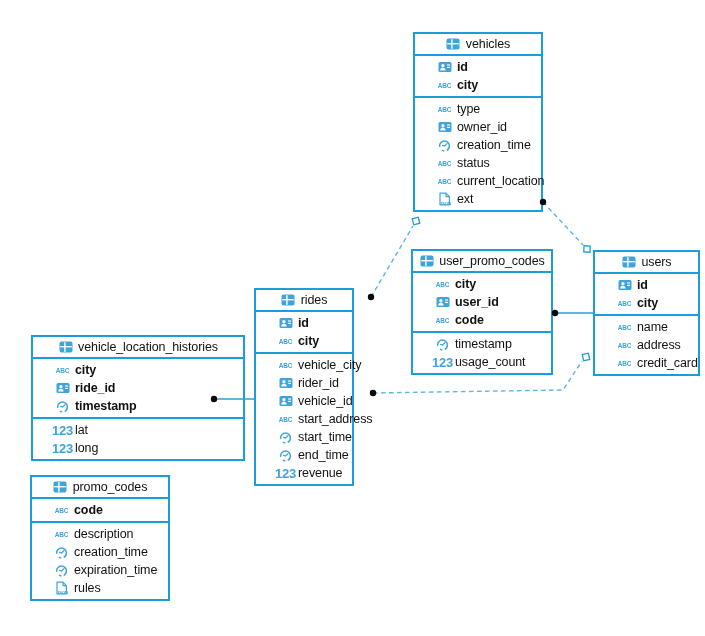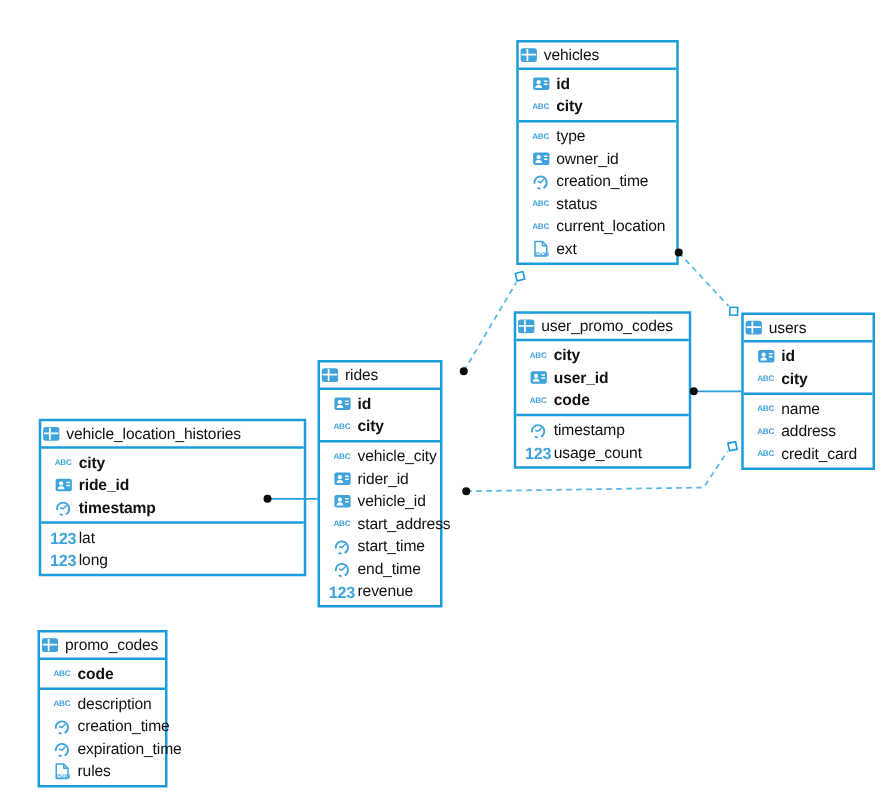--- a/index.html
+++ b/index.html
@@ -5,24 +5,24 @@
   html,body{margin:0;padding:0;background:#ffffff;}
   #canvas{
     position:relative;width:705px;height:636px;background:#ffffff;overflow:hidden;
     font-family:"Liberation Sans","DejaVu Sans",sans-serif;color:#111111;
   }
   .tbl{
     position:absolute;box-sizing:border-box;background:#ffffff;
     border:2px solid #1b9ddb;z-index:2;
   }
   .tbl-header{
-    display:flex;align-items:center;gap:5px;
+    display:flex;align-items:center;justify-content:center;gap:5px;
     height:20px;border-bottom:2px solid #1b9ddb;font-size:12.5px;letter-spacing:-0.1px;
   }
-  .sec{padding:2px 4px;}
+  .sec{padding:2px 16px;}
   .sec.keys{border-bottom:2px solid #1b9ddb;}
   .row{height:18px;display:flex;align-items:center;gap:4px;padding:0 5px;font-size:12.5px;letter-spacing:-0.1px;white-space:nowrap;}
   .row.key .lbl{font-weight:700;}
   .icon{width:17px;min-width:17px;display:inline-flex;align-items:center;justify-content:center;}
   .abc{font-size:6.5px;font-weight:700;letter-spacing:-0.2px;}
   .num{font-size:13px;font-weight:700;letter-spacing:-0.2px;}
   #rel-layer{position:absolute;left:0;top:0;z-index:3;pointer-events:none;}
 </style>
 </head>
 <body>
@@ -360,21 +360,21 @@
           <span class="lbl">lat</span>
         </div>
         <div class="row">
           <span class="icon">
             <span class="num" style="color:#3fa3dc">123</span>
           </span>
           <span class="lbl">long</span>
         </div>
       </div>
     </div>
-    <div class="tbl" style="left: 30px; top: 504px; width: 104px;">
+    <div class="tbl" style="left: 30px; top: 475px; width: 140px;">
       <div class="tbl-header">
         <span class="icon" style="width: 15px; min-width: 15px;">
           <svg width="14" height="12" viewBox="0 0 14 12">
             <rect x="0.5" y="0.5" width="13" height="11" rx="2" fill="#3fa3dc"></rect>
             <rect x="1.2" y="5" width="11.6" height="1.4" fill="#ffffff"></rect>
             <rect x="5.2" y="1.2" width="1.4" height="9.6" fill="#ffffff"></rect>
           </svg>
         </span>
         <span>promo_codes</span>
       </div>

